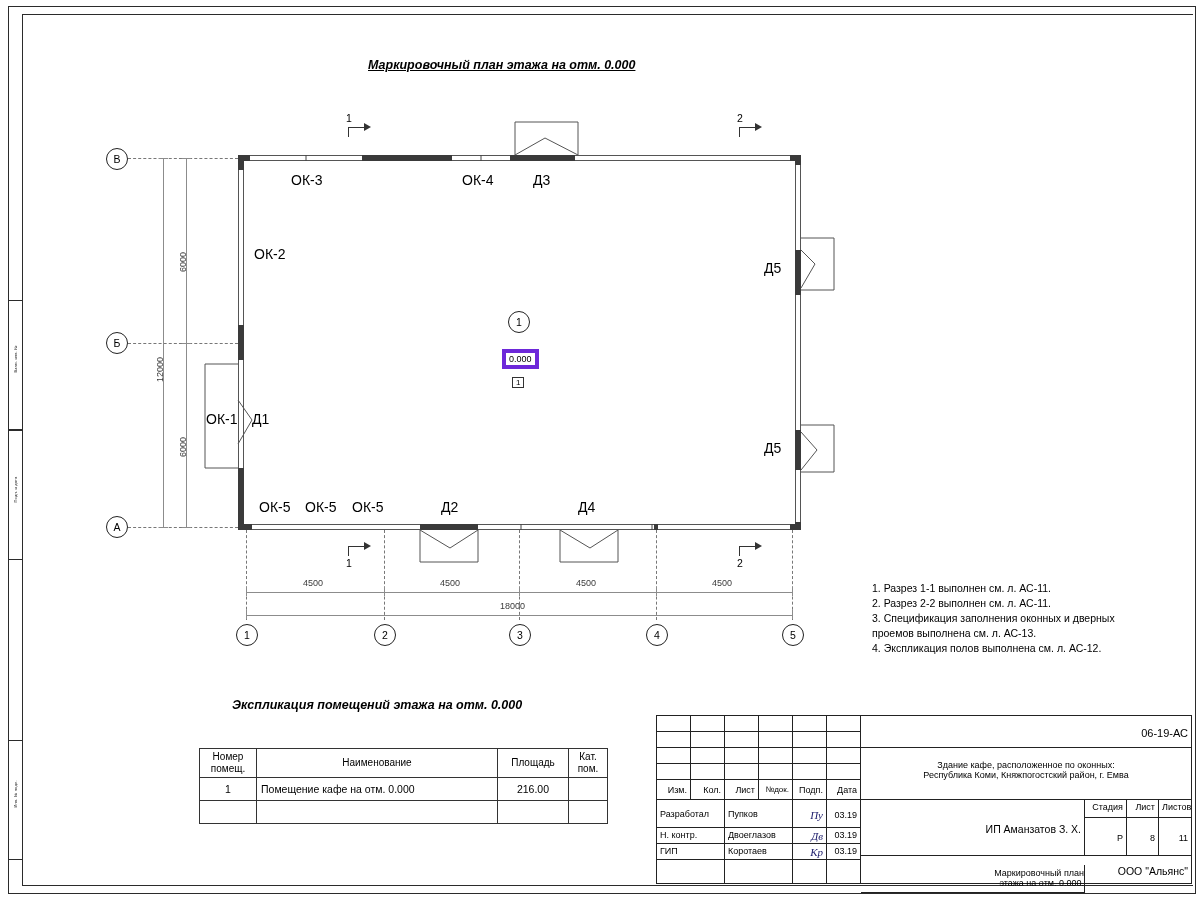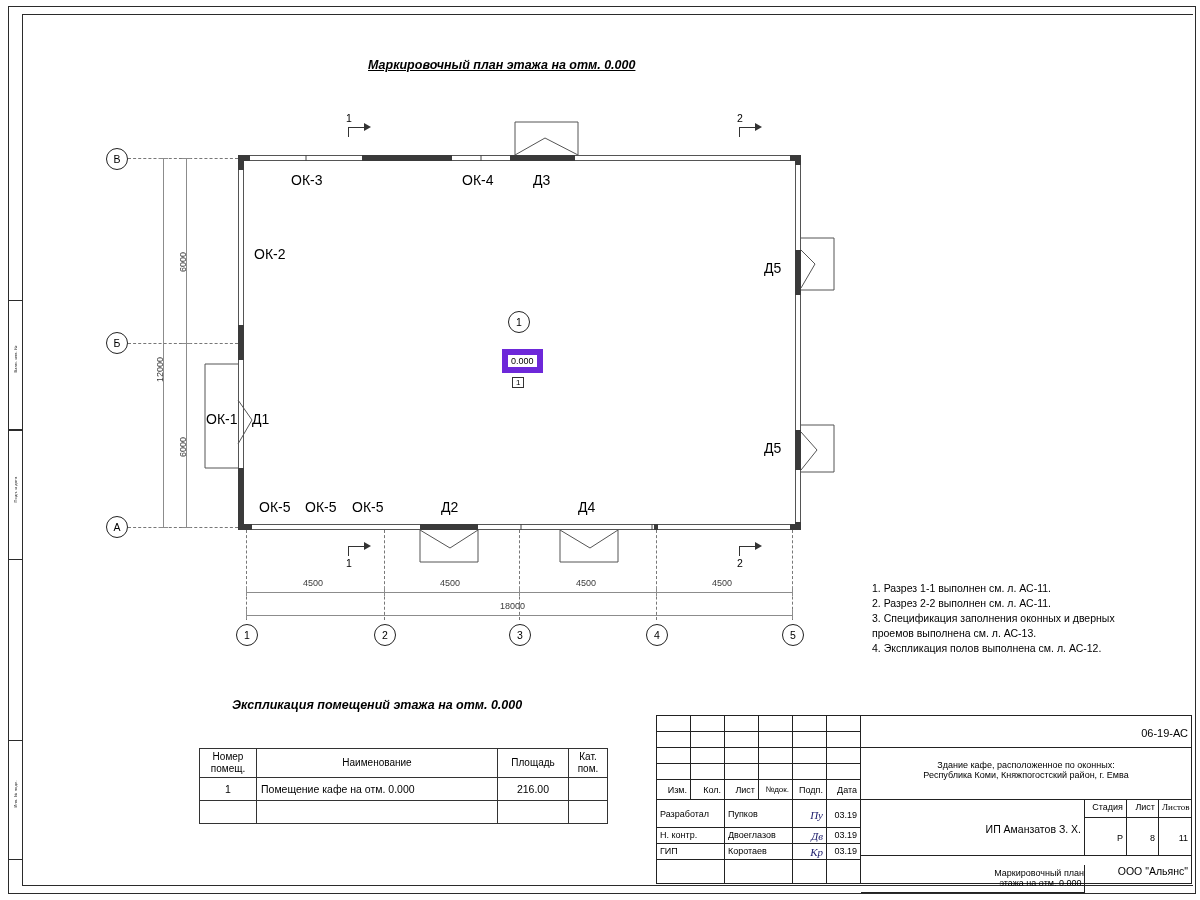--- a/index.html
+++ b/index.html
@@ -138,21 +138,21 @@
     border-radius: 50%;
     box-sizing: border-box;
     font-size: 10.5px;
     text-align: center;
     line-height: 20px;
     background: #fff;
   }
   .level-mark {
     position: absolute;
     font-size: 9px;
-    border: 6px solid #6d28d9;
+    border: 4px solid #6d28d9;
     padding: 1px 3px;
     background: #fff;
   }
   .floor-mark {
     position: absolute;
     font-size: 8px;
     border: 1px solid #333;
     padding: 0 3px;
     background: #fff;
   }
@@ -480,21 +480,21 @@
 
     <div class="cell noborder-r" style="left:204px; top:32px; width:331px; height:52px; text-align:center;">
       <div style="margin-top:12px;">Здание кафе, расположенное по оконных:</div>
       <div>Республика Коми, Княжпогостский район, г. Емва</div>
     </div>
 
     <div class="cell ctr pad tb-big" style="left:204px; top:84px; width:224px; height:56px; line-height:54px;">ИП Аманзатов З. Х.</div>
 
     <div class="cell ctr pad" style="left:428px; top:84px; width:42px; height:18px;">Стадия</div>
     <div class="cell ctr pad" style="left:470px; top:84px; width:32px; height:18px;">Лист</div>
-    <div class="cell ctr pad noborder-r" style="left:502px; top:84px; width:33px; height:18px;font-family:Liberation Serif, serif;">Листов</div>
+    <div class="cell ctr pad noborder-r" style="left:502px; top:84px; width:33px; height:18px;">Листов</div>
 
     <div class="cell ctr pad" style="left:428px; top:102px; width:42px; height:38px; line-height:36px;">Р</div>
     <div class="cell ctr pad" style="left:470px; top:102px; width:32px; height:38px; line-height:36px;">8</div>
     <div class="cell ctr pad noborder-r" style="left:502px; top:102px; width:33px; height:38px; line-height:36px;">11</div>
 
     <div class="cell ctr noborder-b" style="left:204px; top:149px; width:224px; height:28px;">
       <div style="margin-top:3px;">Маркировочный план</div>
       <div>этажа на отм. 0.000.</div>
     </div>
 

